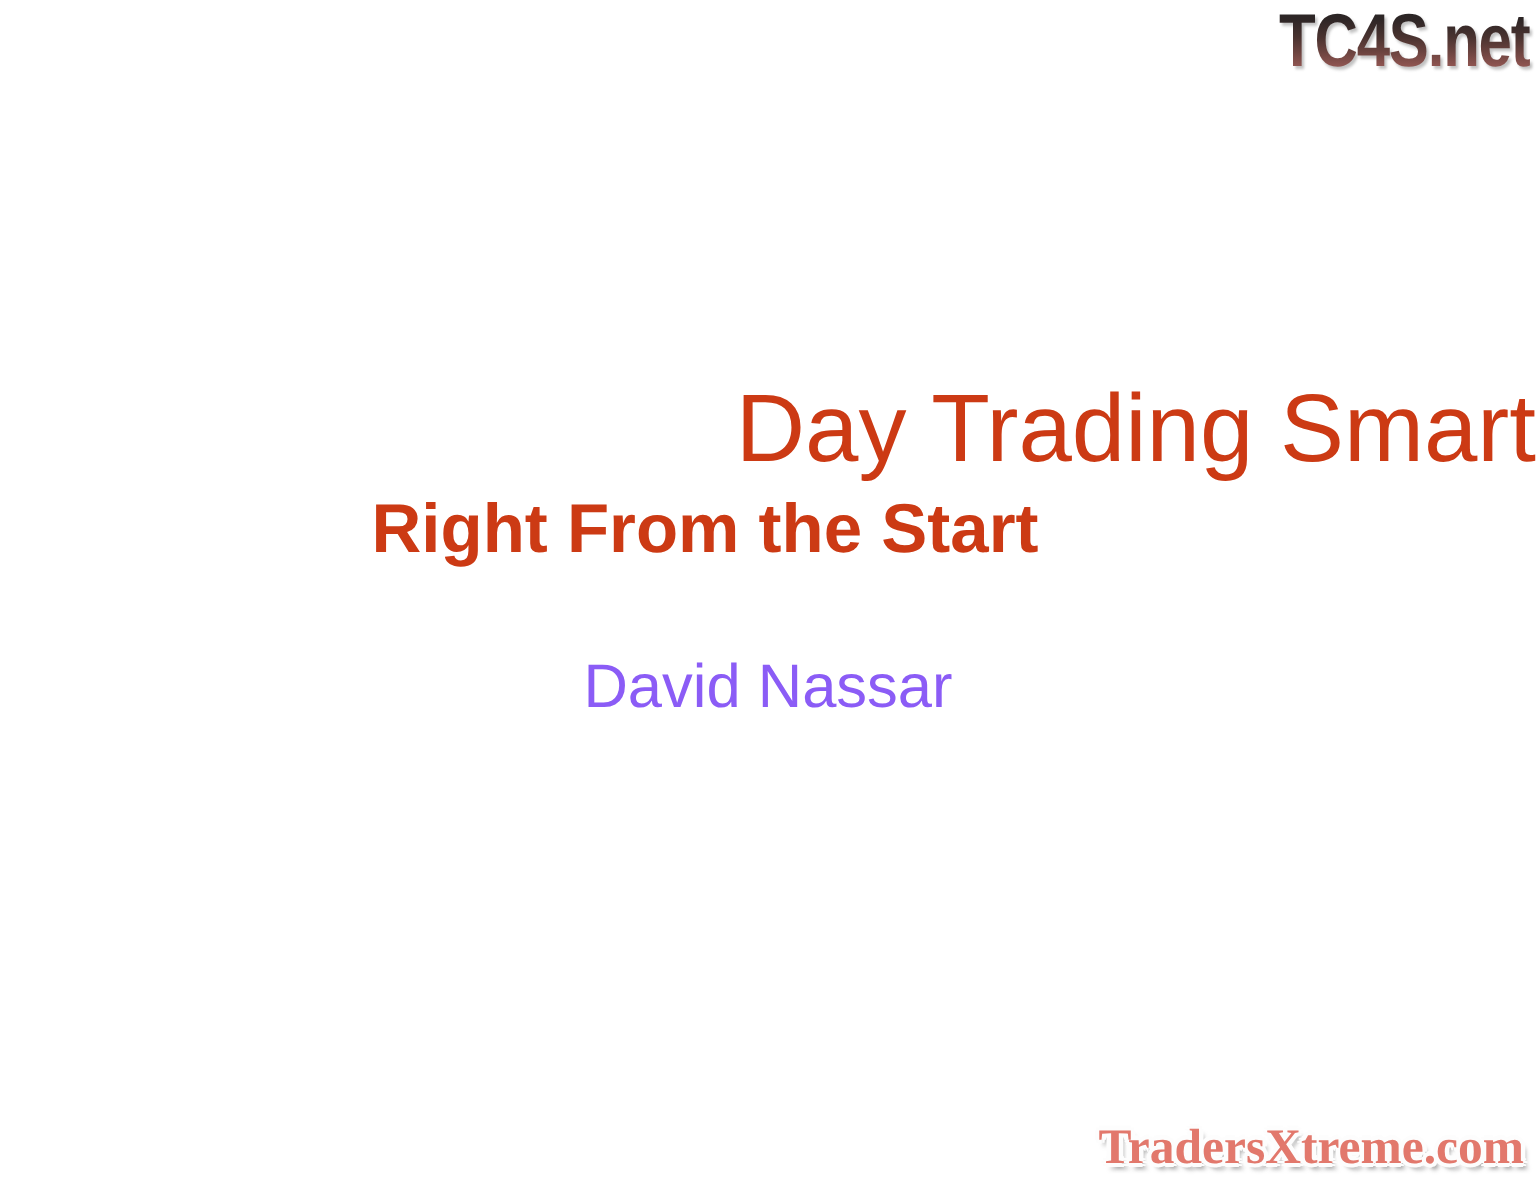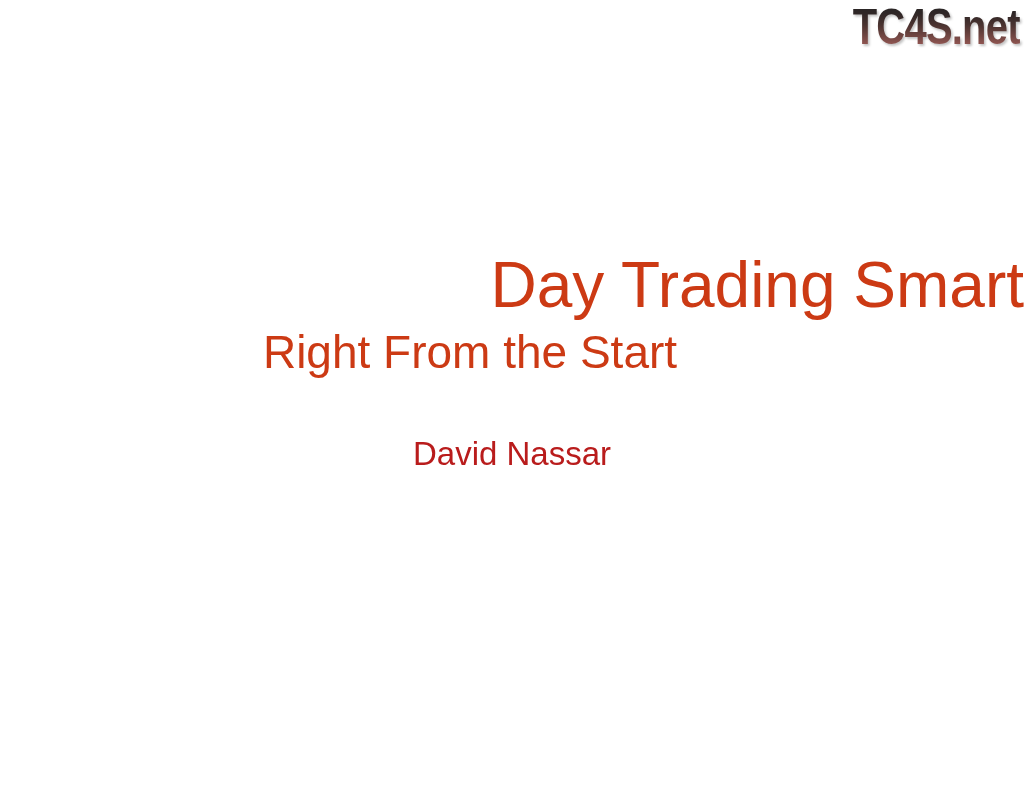--- a/index.html
+++ b/index.html
@@ -71,36 +71,36 @@
   }
 
   #subtitle {
     position: absolute;
     left: 0;
     top: 329px;
     width: 940px;
     text-align: center;
     font-size: 46px;
     line-height: 1;
-    font-weight: normal;
+    font-weight: bold;
     color: #cc3a14;
     letter-spacing: 0px;
     white-space: nowrap;
   }
 
   #author {
     position: absolute;
     left: 0;
     top: 437px;
     width: 1024px;
     text-align: center;
-    font-size: 33px;
+    font-size: 41px;
     line-height: 1;
     font-weight: normal;
-    color: #b91c1c;
+    color: #8b5cf6;
     letter-spacing: 0px;
     white-space: nowrap;
   }
 
   
   #dlsub-watermark {
     position: absolute;
     left: 0;
     top: 374px;
     width: 1024px;
@@ -169,14 +169,15 @@
 
     <div id="main-title">Day Trading Smart</div>
 
     <div id="subtitle">Right From the Start</div>
 
     <div id="author">David Nassar</div>
 
   </div>
 
 
+  <div id="footer-logo">TradersXtreme.com</div>
 
 </div>
 
 </body></html>

